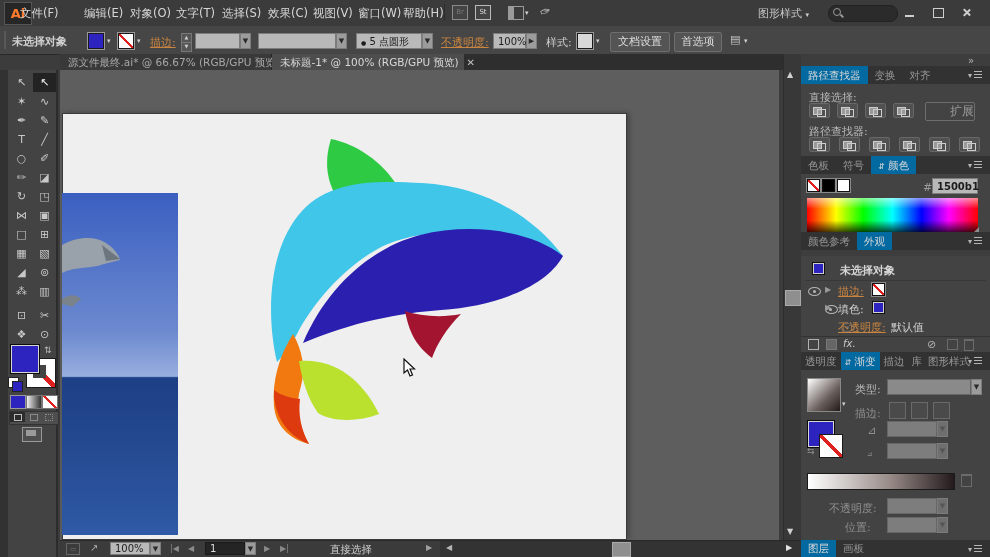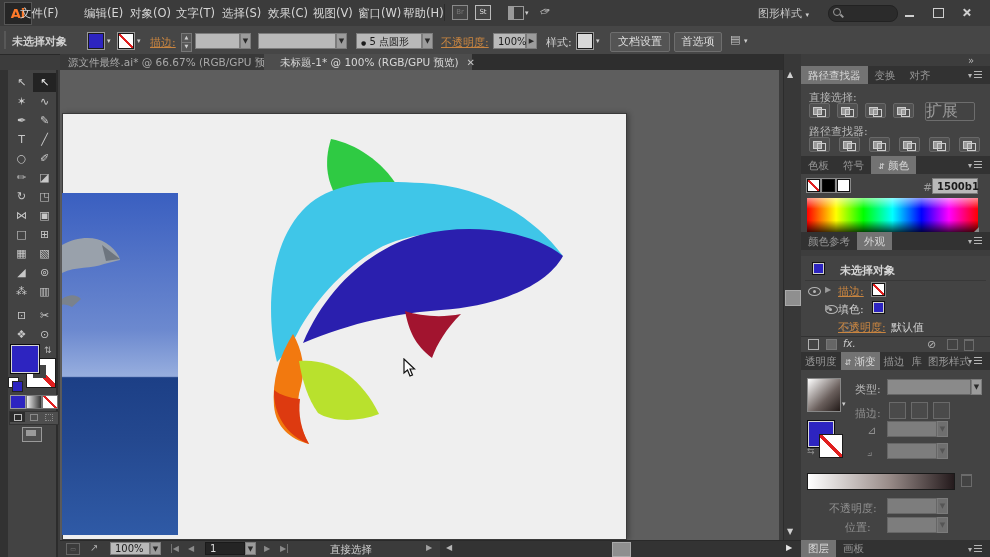--- a/index.html
+++ b/index.html
@@ -48,21 +48,21 @@
   .canvas{left:60px;top:70px;width:719px;height:470px;background:#5e5e5e;overflow:hidden;}
   .artboard{left:2px;top:43px;width:565px;height:427px;background:#efefef;border:1px solid #3a3a3a;
             box-shadow:2px 0 5px rgba(0,0,0,.3);box-sizing:border-box;}
   .photo{left:2px;top:123px;width:116px;height:342px;
      background:linear-gradient(180deg,#3a5fc0 0%,#6c89cf 40%,#97aede 53.6%,#1c3f86 54%,#24488f 72%,#2f5aa6 100%);}
   
   .gutter{left:783px;top:54px;width:18px;height:486px;background:#383838;border-left:1px solid #2c2c2c;box-sizing:border-box;}
   .dock{left:801px;top:54px;width:189px;height:486px;background:#3d3d3d;}
   .ptabs{height:18px;background:#323232;width:100%;}
   .ptab{display:inline-block;height:18px;line-height:18px;padding:0 7px;font-size:10.5px;color:#969696;}
-  .ptab.on{background:#737373;color:#d8d8d8;text-align:right;}
+  .ptab.on{background:#0369a1;color:#d8d8d8;text-align:right;}
   .pbody{background:#434343;width:100%;}
   .pmenu{position:absolute;right:6px;width:16px;color:#b5b5b5;font-size:8px;}
   .pmenu i{display:inline-block;width:8px;height:7px;margin-left:2px;
     background:repeating-linear-gradient(#b5b5b5 0 1px,transparent 1px 3px);}
   .sqbtn{width:21px;height:15px;background:#515151;border:1px solid #686868;border-radius:2px;box-sizing:border-box;}
   .sq2{position:relative;width:100%;height:100%;}
   .sq2::before{content:"";position:absolute;left:3px;top:3px;width:7px;height:6px;border:1px solid #cdcdcd;background:#9a9a9a;}
   .sq2::after{content:"";position:absolute;left:7px;top:5px;width:7px;height:6px;border:1px solid #cdcdcd;}
   .eye{display:inline-block;width:11px;height:7px;border:1px solid #b5b5b5;border-radius:50%;position:relative;}
   .eye::after{content:"";position:absolute;left:3.5px;top:1.5px;width:3px;height:3px;border-radius:50%;background:#b5b5b5;}
@@ -149,21 +149,21 @@
   <span class="a tinyarr" style="left:596px;top:37px">▾</span>
   <div class="a btn" style="left:610px;top:32px;width:58px;line-height:17px">文档设置</div>
   <div class="a btn" style="left:674px;top:32px;width:46px;line-height:17px">首选项</div>
   <span class="a" style="left:730px;top:33px;color:#c0c0c0;font-size:11px">▤</span>
   <span class="a tinyarr" style="left:744px;top:37px">▾</span>
 
   <div class="a tabbar"></div>
   <div class="a doctab txt" style="left:60px;width:212px;background:#393939;color:#a8a8a8;padding-left:8px;border-right:1px solid #262626;box-sizing:border-box">
     <span>源文件最终.ai* @ 66.67% (RGB/GPU 预览)</span><span class="closex">✕</span>
   </div>
-  <div class="a doctab txt" style="left:264px;width:208px;background:#4d4d4d;color:#d8d8d8;padding-left:16px;box-sizing:border-box">
+  <div class="a doctab txt" style="left:272px;width:192px;background:#4d4d4d;color:#d8d8d8;padding-left:8px;box-sizing:border-box">
     <span>未标题-1* @ 100% (RGB/GPU 预览)</span><span class="closex" style="color:#c5c5c5">✕</span>
   </div>
 
   <div class="a toolstrip"></div>
   <div class="a toolbar"></div>
 
   <div class="a tool" style="left:10px;top:73px"><span>↖</span></div>
   <div class="a tool active" style="left:33px;top:73px"><span>↖</span></div>
   <div class="a tool" style="left:10px;top:92px"><span>✶</span></div>
   <div class="a tool" style="left:33px;top:92px"><span>∿</span></div>
@@ -268,21 +268,21 @@
       </div>
     <div class="a sqbtn" style="left:36px;top:19px">
         <div class="sq2"></div>
       </div>
     <div class="a sqbtn" style="left:64px;top:19px">
         <div class="sq2"></div>
       </div>
     <div class="a sqbtn" style="left:92px;top:19px">
         <div class="sq2"></div>
       </div>
-    <div class="a" style="left:124px;top:18px;width:48px;height:17px;border:1px solid #6d6d6d;border-radius:2px;color:#9a9a9a;text-align:left;line-height:16px;font-size:16px">扩展</div>
+    <div class="a" style="left:124px;top:18px;width:48px;height:17px;border:1px solid #6d6d6d;border-radius:2px;color:#9a9a9a;text-align:right;line-height:16px;font-size:12px">扩展</div>
     <span class="a lbl txt" style="left:8px;top:40px;color:#b9b9b9">路径查找器:</span>
     <div class="a sqbtn" style="left:8px;top:53px">
         <div class="sq2"></div>
       </div>
     <div class="a sqbtn" style="left:38px;top:53px">
         <div class="sq2"></div>
       </div>
     <div class="a sqbtn" style="left:68px;top:53px">
         <div class="sq2"></div>
       </div>

